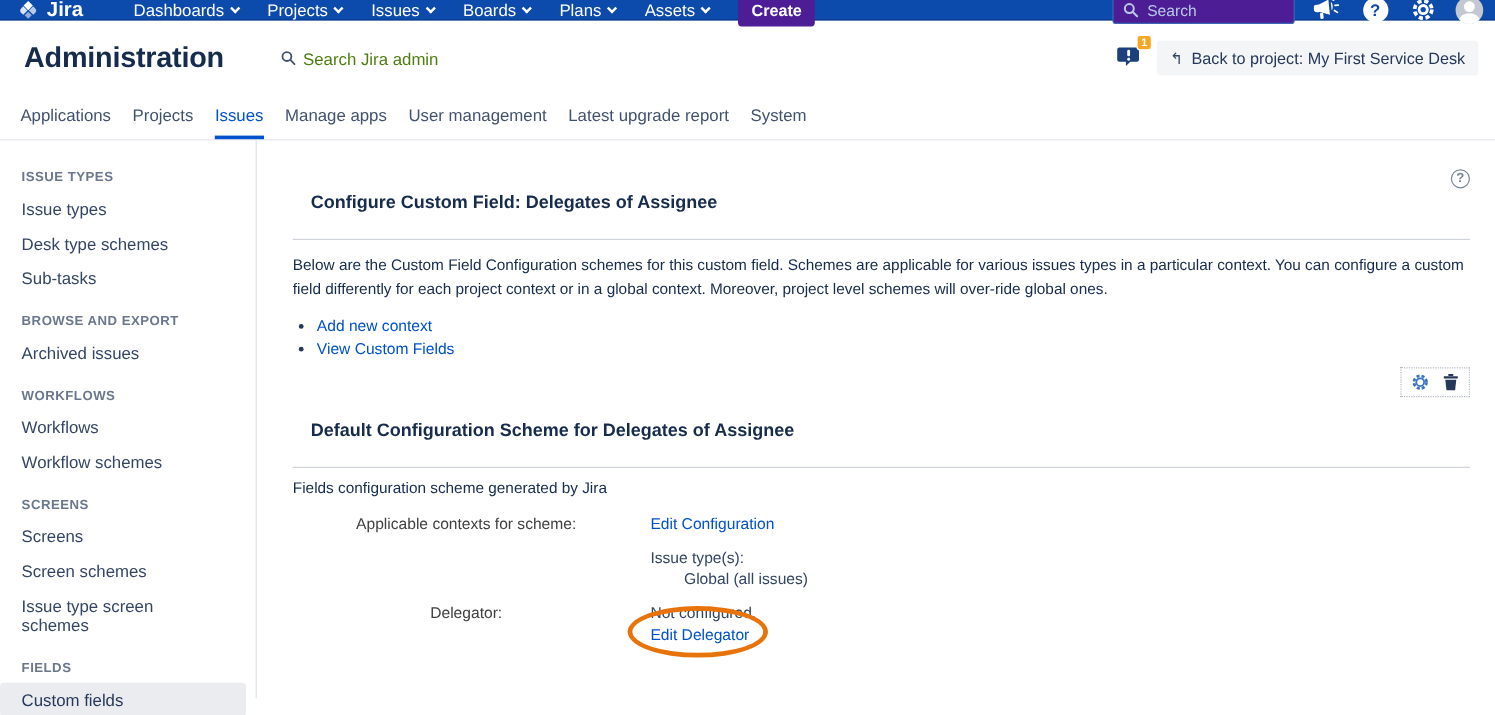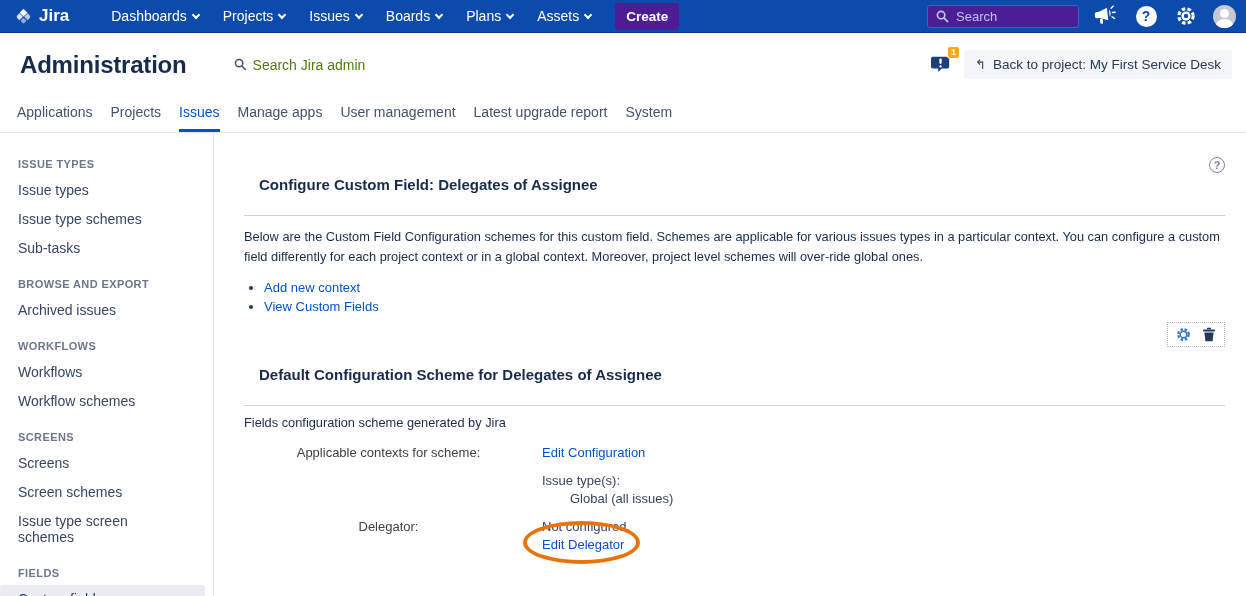--- a/index.html
+++ b/index.html
@@ -5,21 +5,21 @@
   * { box-sizing: border-box; }
   html,body { margin:0; padding:0; }
   body {
     width:1246px; height:596px; overflow:hidden;
     font-family:"Liberation Sans", sans-serif;
     background:#ffffff; color:#344563;
   }
 
   
   .topnav {
-    height:33px; background:#0c4bab; border-bottom:1px solid #093c8d;
+    height:17px; background:#0c4bab; border-bottom:1px solid #093c8d;
     display:flex; align-items:center; padding:0 10px 0 14px; gap:2px;
   }
   .logo { display:flex; align-items:center; gap:6px; color:#fff; font-size:17px; font-weight:700; margin-right:28px; cursor:pointer; }
   .navitem {
     display:flex; align-items:center; gap:6px; color:#ffffff; font-size:14px; font-weight:500;
     padding:0 12px; height:33px; cursor:pointer; text-decoration:none;
   }
   .chev { width:6px; height:6px; border-right:2px solid #fff; border-bottom:2px solid #fff; transform:rotate(45deg); margin-top:-3px; }
   .create-btn {
     background:#4c1d95; color:#fff; border:none; border-radius:3px;
@@ -217,21 +217,21 @@
   <a class="tab">User management</a>
   <a class="tab">Latest upgrade report</a>
   <a class="tab">System</a>
 </nav>
 
 <div class="layout">
 
   <aside class="sidebar">
     <div class="side-header">ISSUE TYPES</div>
     <a class="side-item">Issue types</a>
-    <a class="side-item">Issue type schemes</a>
+    <a class="side-item">Desk type schemes</a>
     <a class="side-item">Sub-tasks</a>
 
     <div class="side-header">BROWSE AND EXPORT</div>
     <a class="side-item">Archived issues</a>
 
     <div class="side-header">WORKFLOWS</div>
     <a class="side-item">Workflows</a>
     <a class="side-item">Workflow schemes</a>
 
     <div class="side-header">SCREENS</div>

